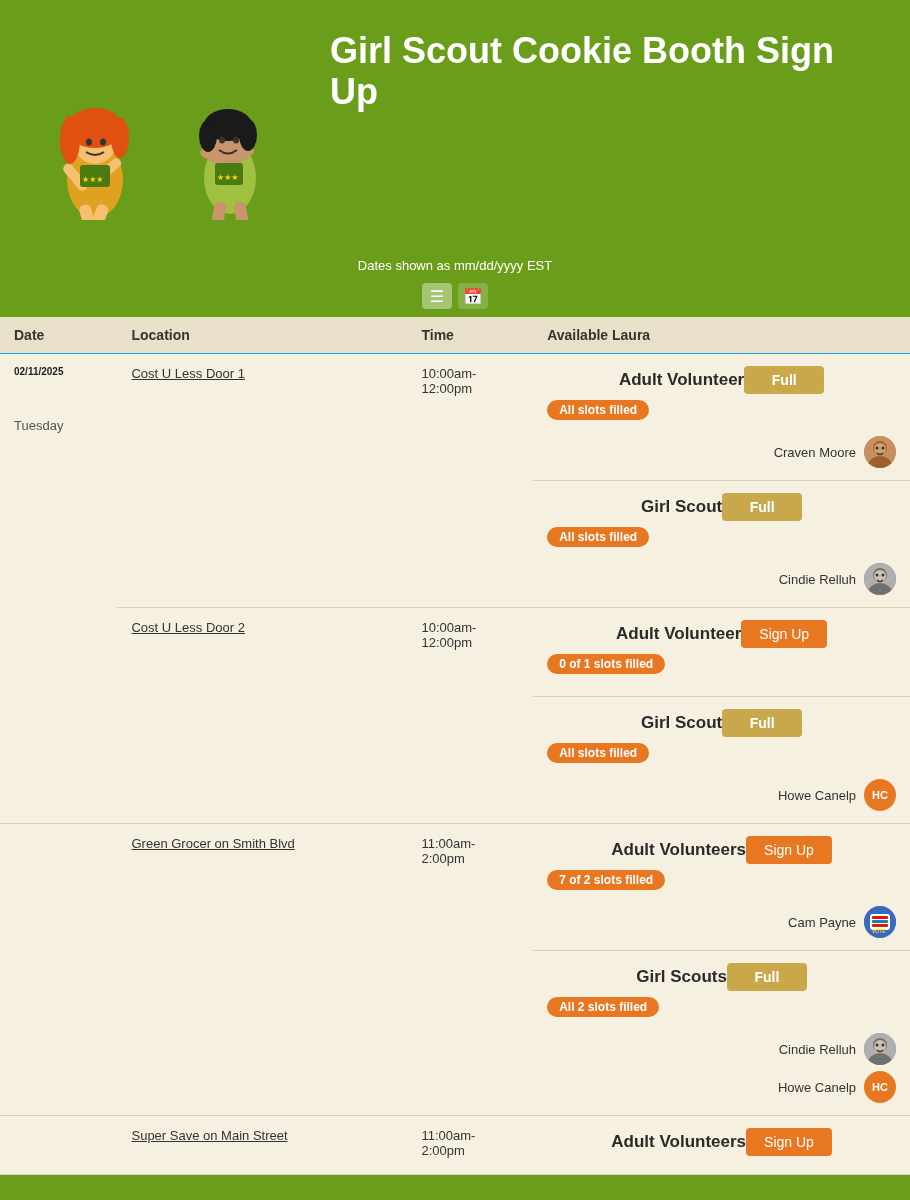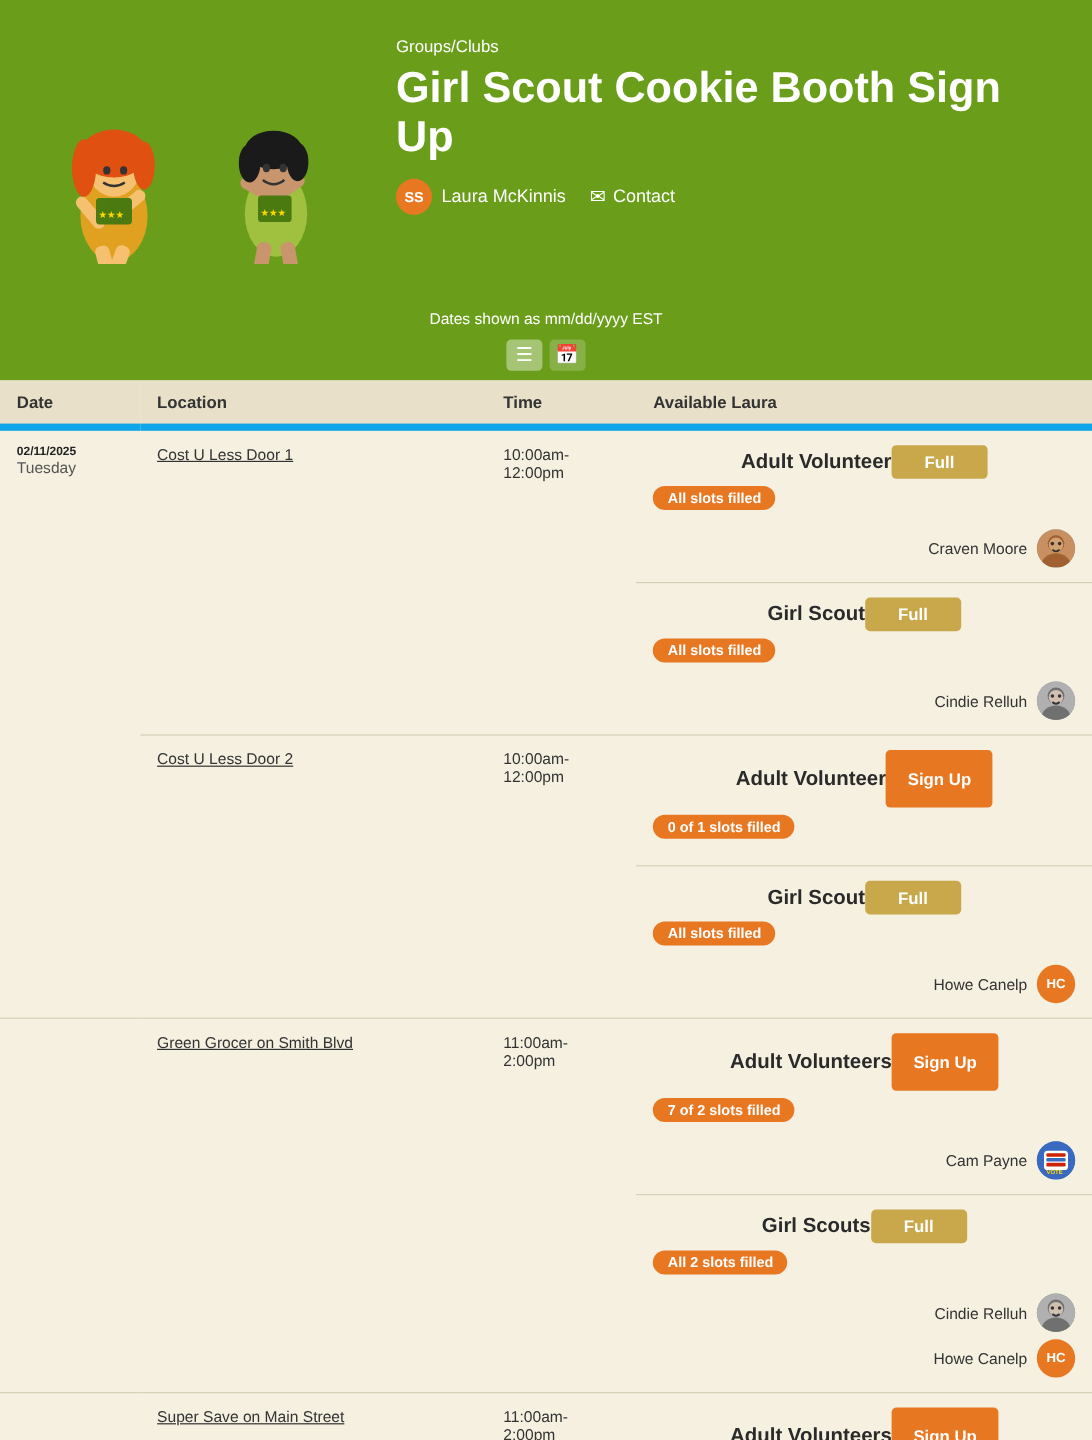--- a/index.html
+++ b/index.html
@@ -130,38 +130,39 @@
     }
     .sign-up-table thead tr {
       background: #e8e0c8;
     }
     .sign-up-table thead th {
       padding: 10px 14px;
       text-align: left;
       font-size: 14px;
       font-weight: 600;
       color: #333;
-      border-bottom: 6px solid #0ea5e9;
+      border-bottom: 1px solid #0ea5e9;
     }
 
     
     .sign-up-table tbody td {
       vertical-align: top;
       padding: 12px 14px;
       border-bottom: 1px solid #d8d0b8;
       background: #f5f0e0;
     }
     .date-cell .date-main {
       font-weight: 700;
       font-size: 10px;
       color: #222;
     }
     .date-cell .date-day {
       font-size: 13px;
       color: #555;
+      margin-top: 41px;
     }
     .location-cell {
       font-size: 13px;
       color: #333;
       text-decoration: underline;
     }
     .time-cell {
       font-size: 13px;
       color: #333;
       white-space: nowrap;
@@ -198,23 +199,23 @@
       font-size: 14px;
       font-weight: 600;
       cursor: default;
       min-width: 80px;
     }
     .btn-signup {
       background: #e87722;
       color: #fff;
       border: none;
       border-radius: 4px;
-      padding: 16px 18px;
+      padding: 6px 18px;
       font-size: 14px;
-      font-weight: 700;
+      font-weight: 400;
       cursor: pointer;
       min-width: 80px;
     }
     .slots-badge {
       display: inline-block;
       background: #e87722;
       color: #fff;
       border-radius: 20px;
       padding: 3px 12px;
       font-size: 12px;
@@ -303,32 +304,21 @@
       <ellipse cx="222" cy="120" rx="3" ry="3.5" fill="#333"></ellipse>
       <ellipse cx="236" cy="120" rx="3" ry="3.5" fill="#333"></ellipse>
       <path d="M219 130 Q228 137 237 130" stroke="#333" stroke-width="2" fill="none"></path>
 
       <rect x="215" y="143" width="28" height="22" rx="3" fill="#4a7a10"></rect>
       <text x="217" y="160" font-size="8" fill="#ffd700">★★★</text>
     </svg>
   </div>
 
   <div class="header-content">
-    <div class="groups-clubs-label">Groups/Clubs</div>
     <h1 class="page-title">Girl Scout Cookie Booth Sign Up</h1>
-    <div class="organizer-row">
-      <div style="display:flex;align-items:center;gap:8px;">
-        <div class="organizer-badge">SS</div>
-        <span class="organizer-name">Laura McKinnis</span>
-      </div>
-      <a class="contact-link">
-        <span class="mail-icon">✉</span>
-        <span>Contact</span>
-      </a>
-    </div>
   </div>
 </div>
 
 <div class="table-controls">
   <span class="date-format-label">Dates shown as mm/dd/yyyy EST</span>
   <div class="view-toggle">
     <button class="view-btn active" title="List view">
       <span>☰</span>
     </button>
     <button class="view-btn" title="Calendar view">

